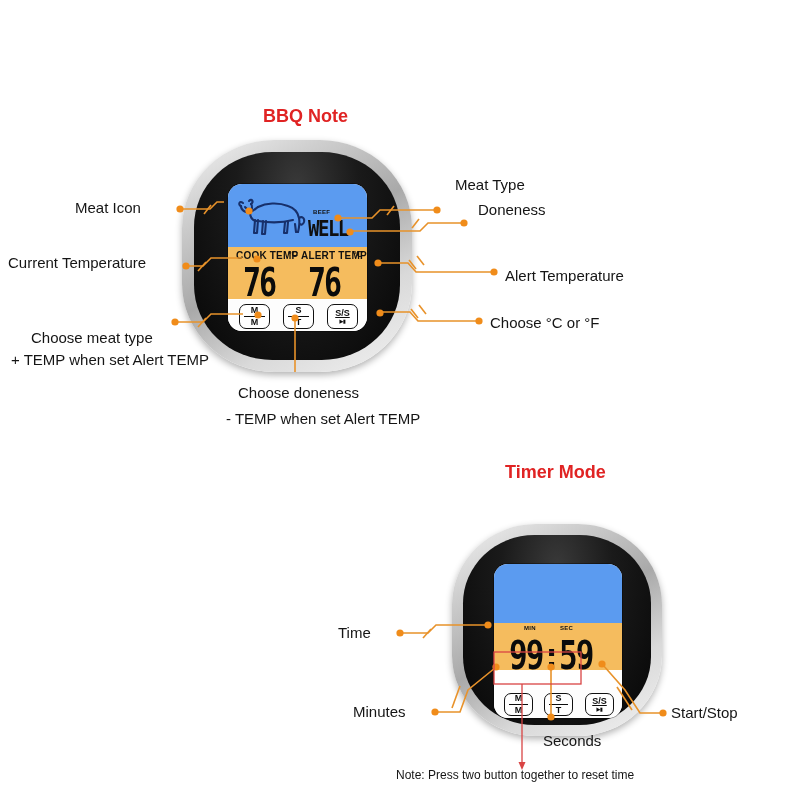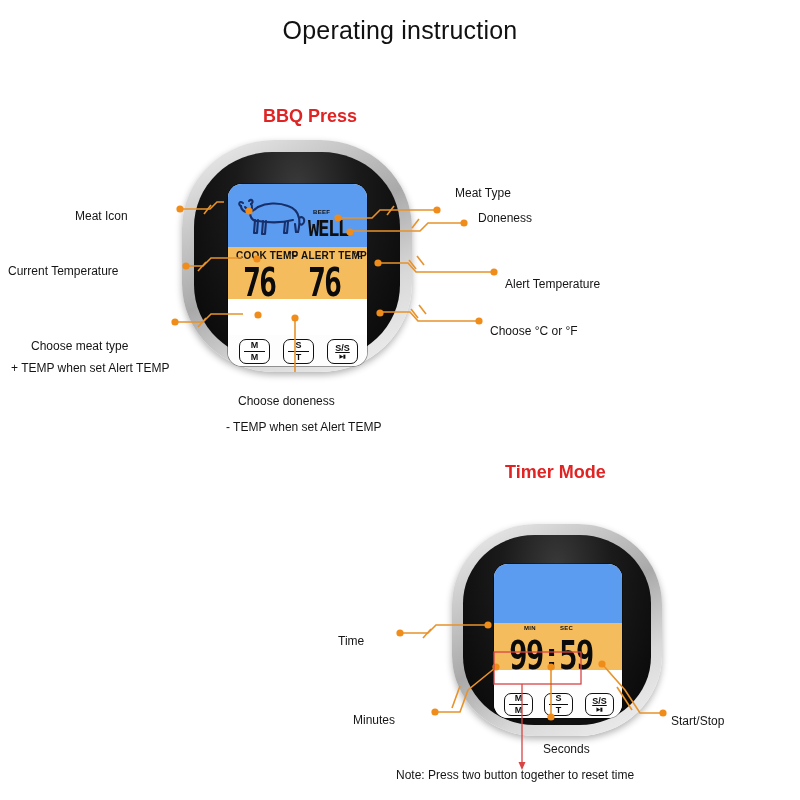--- a/index.html
+++ b/index.html
@@ -102,42 +102,40 @@
   }
   .btn .top{display:block;}
   .btn .rule{display:block;width:70%;height:1.3px;background:#0d0d0d;margin:1px 0;}
   .btn .bot{display:block;}
   .btn .sub{display:block;font-size:5px;letter-spacing:-.3px;margin-top:.5px;}
 
   
   svg.overlay{position:absolute;left:0;top:0;width:800px;height:800px;pointer-events:none;}
 
   .callout{
-    position:absolute;font-size:12px;color:#151515;white-space:nowrap;
+    position:absolute;font-size:15px;color:#151515;white-space:nowrap;
     line-height:1.28;
-    margin-top:11px;
   }
   .note-text{
     position:absolute;font-size:12px;color:#151515;white-space:nowrap;
   }
 </style>
 </head>
 <body>
 
 <div id="stage">
 
-  <div class="page-title">Operating instruction</div>
-
-  <div class="mode-title" id="bbq-mode-title">BBQ Press</div>
+
+  <div class="mode-title" id="bbq-mode-title">BBQ Note</div>
 
   <div class="device" id="bbq-device" style="left:182px;top:140px;width:230px;height:232px;">
     <div class="dev-outer"></div>
     <div class="dev-body" style="left:12px;top:12px;right:12px;bottom:12px;"></div>
 
-    <div class="dev-screen" style="left:46px;top:44px;width:139px;height:182px;">
+    <div class="dev-screen" style="left:46px;top:44px;width:139px;height:147px;">
 
       <div class="lcd-blue" style="height:63px;">
 
         <span class="cow-wrap" style="left:8px;top:10px;">
           <svg width="72" height="44" viewBox="0 0 72 44">
             <g fill="none" stroke="#17306b" stroke-width="2.1" stroke-linecap="round" stroke-linejoin="round">
               <path d="M7 9 C3 6 2 11 5 12"></path>
               <path d="M13 7 C16 4 18 8 15 10"></path>
               <path d="M5 12 C5 16 9 19 14 18 C18 17 20 14 22 13"></path>
               <path d="M15 10 C17 12 16 16 14 18"></path>

